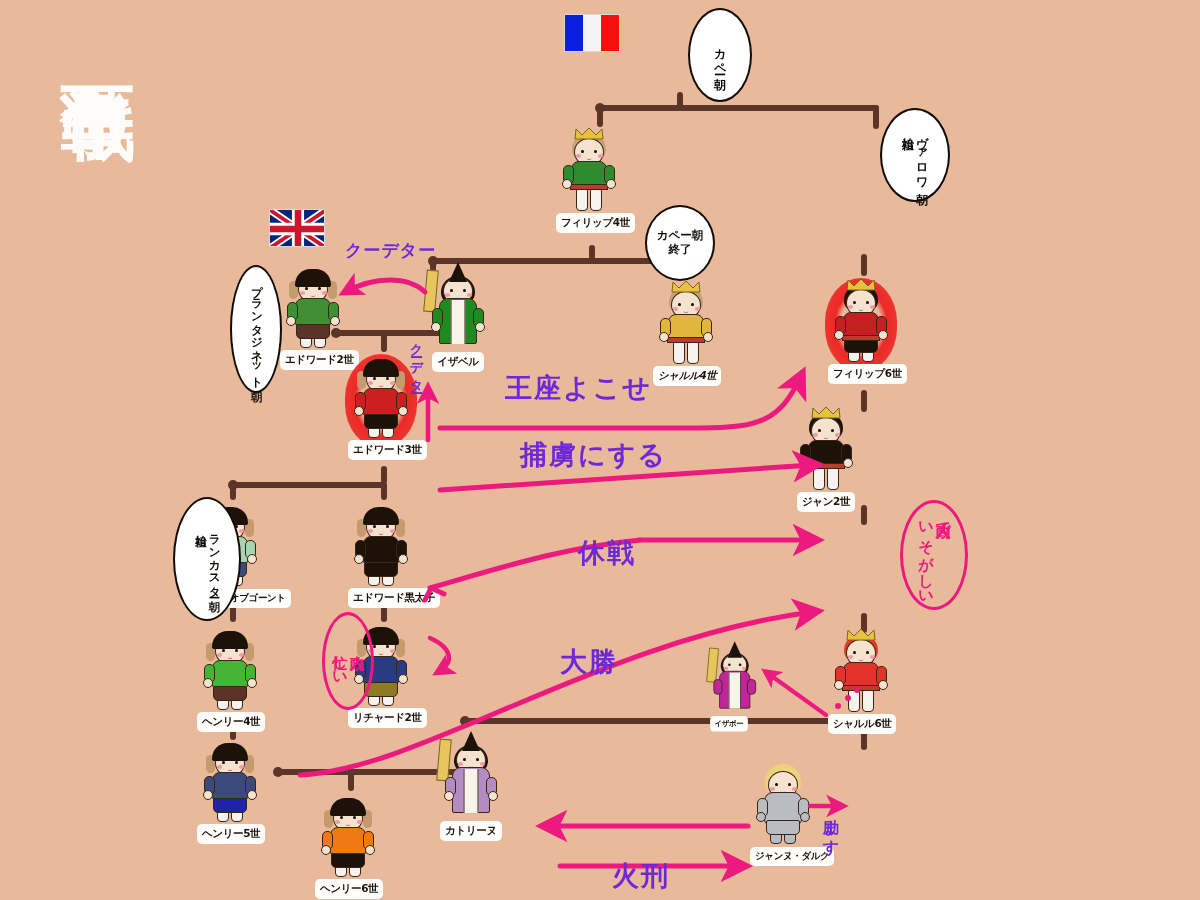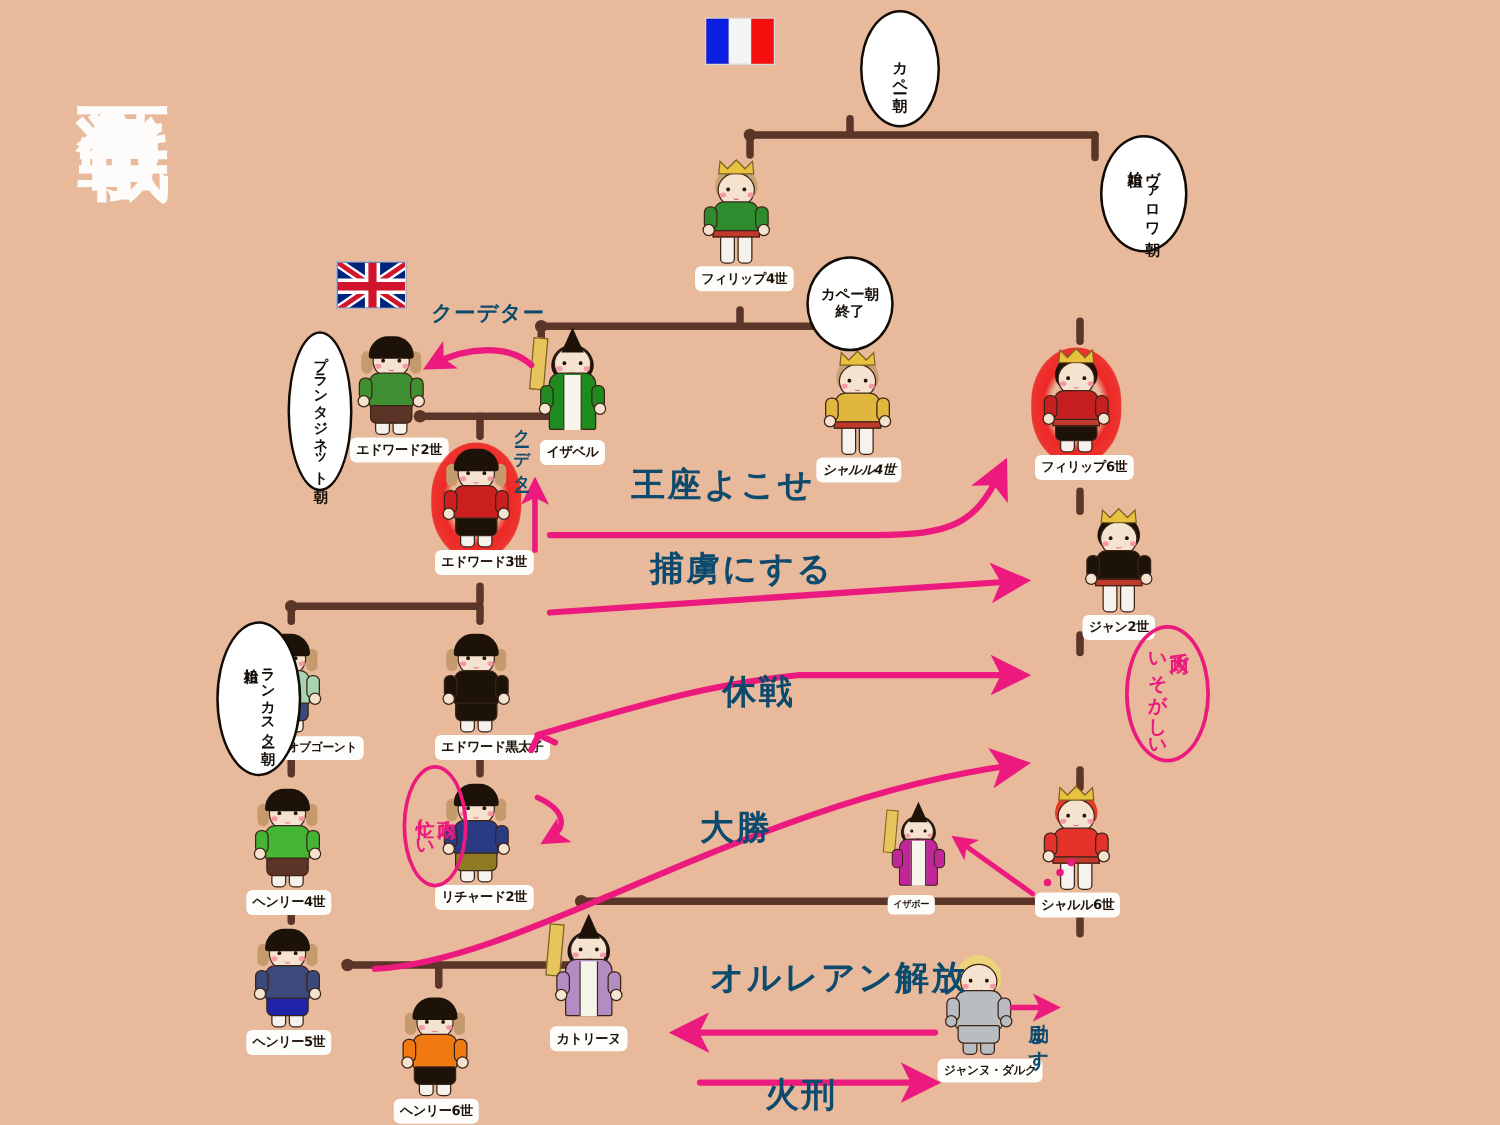--- a/index.html
+++ b/index.html
@@ -143,21 +143,21 @@
     writing-mode:vertical-rl;text-orientation:upright;
     font-size:12px;font-weight:bold;color:#120c06;line-height:1.18;
     letter-spacing:0px;
   }
 
   
   #ink{position:absolute;left:0;top:0;width:1200px;height:900px;z-index:7;
        pointer-events:none;}
   .pink-label{
     position:absolute;
-    color:#0c4a6e;
+    color:#6d28d9;
     font-weight:bold;
     font-size:27px;
     letter-spacing:2px;
     white-space:nowrap;
     z-index:8;
     user-select:none;
   }
   .pink-label.sm{font-size:17px;letter-spacing:1px;}
   .pink-label.vert{writing-mode:vertical-rl;text-orientation:upright;font-size:18px;}
   .pink-oval{
@@ -310,21 +310,21 @@
       <div class="belt"></div>
       <div class="pants" style="background:#1d1208"></div>
       <div class="legs">
           <i class="l"></i>
           <i class="r"></i>
         </div>
     </div>
     <span class="name">フィリップ6世</span>
   </div>
 
-  <div class="fig" style="left:864px;top:404px;">
+  <div class="fig" style="left:795px;top:404px;">
     <div class="body">
       <div class="crown">
         <svg viewBox="0 0 30 13" width="30" height="13">
             <path d="M1,12 L2,2 L8,8 L15,1 L22,8 L28,2 L29,12 Z" fill="#e8c23c" stroke="#7a6226" stroke-width="1"></path>
           </svg>
       </div>
       <div class="hair" style="background:#1d1208"></div>
       <div class="face">
           <i class="eye l"></i>
           <i class="eye r"></i>
@@ -736,21 +736,20 @@
       <path d="M430,638 C452,648 455,662 438,672" marker-end="url(#ah)" stroke-width="4.5"></path>
     </g>
   </svg>
 
   <div class="pink-label sm" style="left:345px;top:239px;">クーデター</div>
   <div class="pink-label vert" style="left:407px;top:334px;font-size:13px;">クーデター</div>
   <div class="pink-label" style="left:505px;top:370px;">王座よこせ</div>
   <div class="pink-label" style="left:520px;top:437px;">捕虜にする</div>
   <div class="pink-label" style="left:578px;top:535px;">休戦</div>
   <div class="pink-label" style="left:560px;top:644px;">大勝</div>
-  <div class="pink-label" style="left:568px;top:764px;">オルレアン解放</div>
   <div class="pink-label" style="left:612px;top:858px;">火刑</div>
   <div class="pink-label vert" style="left:820px;top:806px;font-size:16px;">励ます</div>
 
   <div class="pink-oval" style="left:900px;top:500px;width:62px;height:104px;">
     <span style="white-space:pre-line;">内政で
 いそがしい</span>
   </div>
 
   <div class="pink-oval" style="left:322px;top:612px;width:46px;height:92px;">
     <span style="white-space:pre-line;">内政

